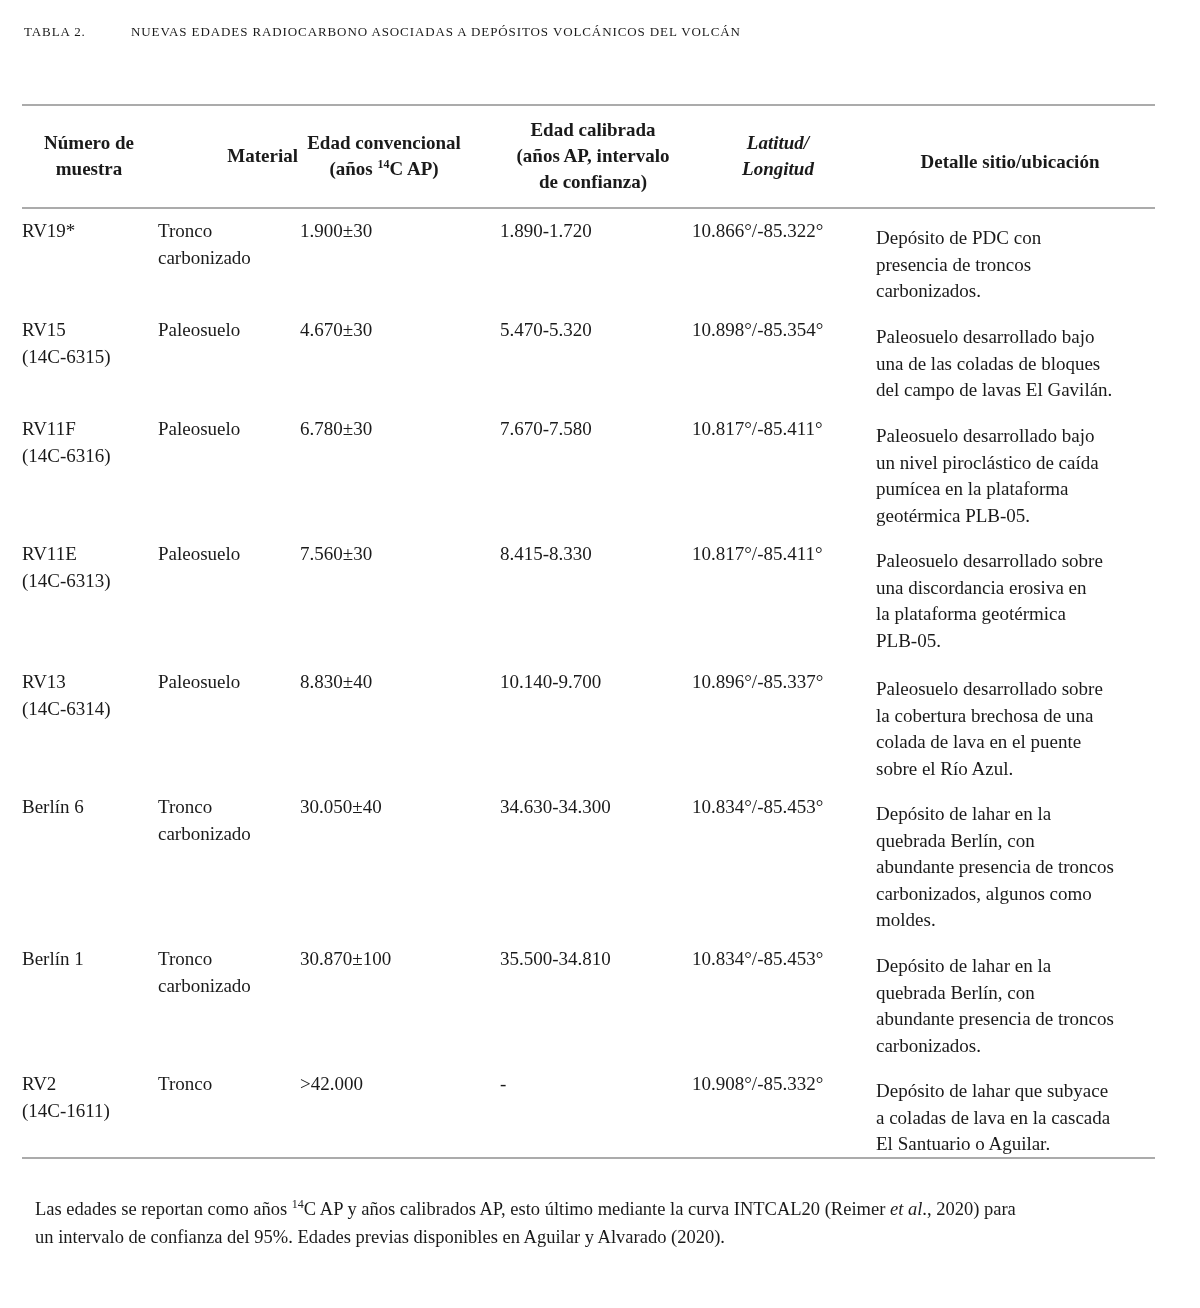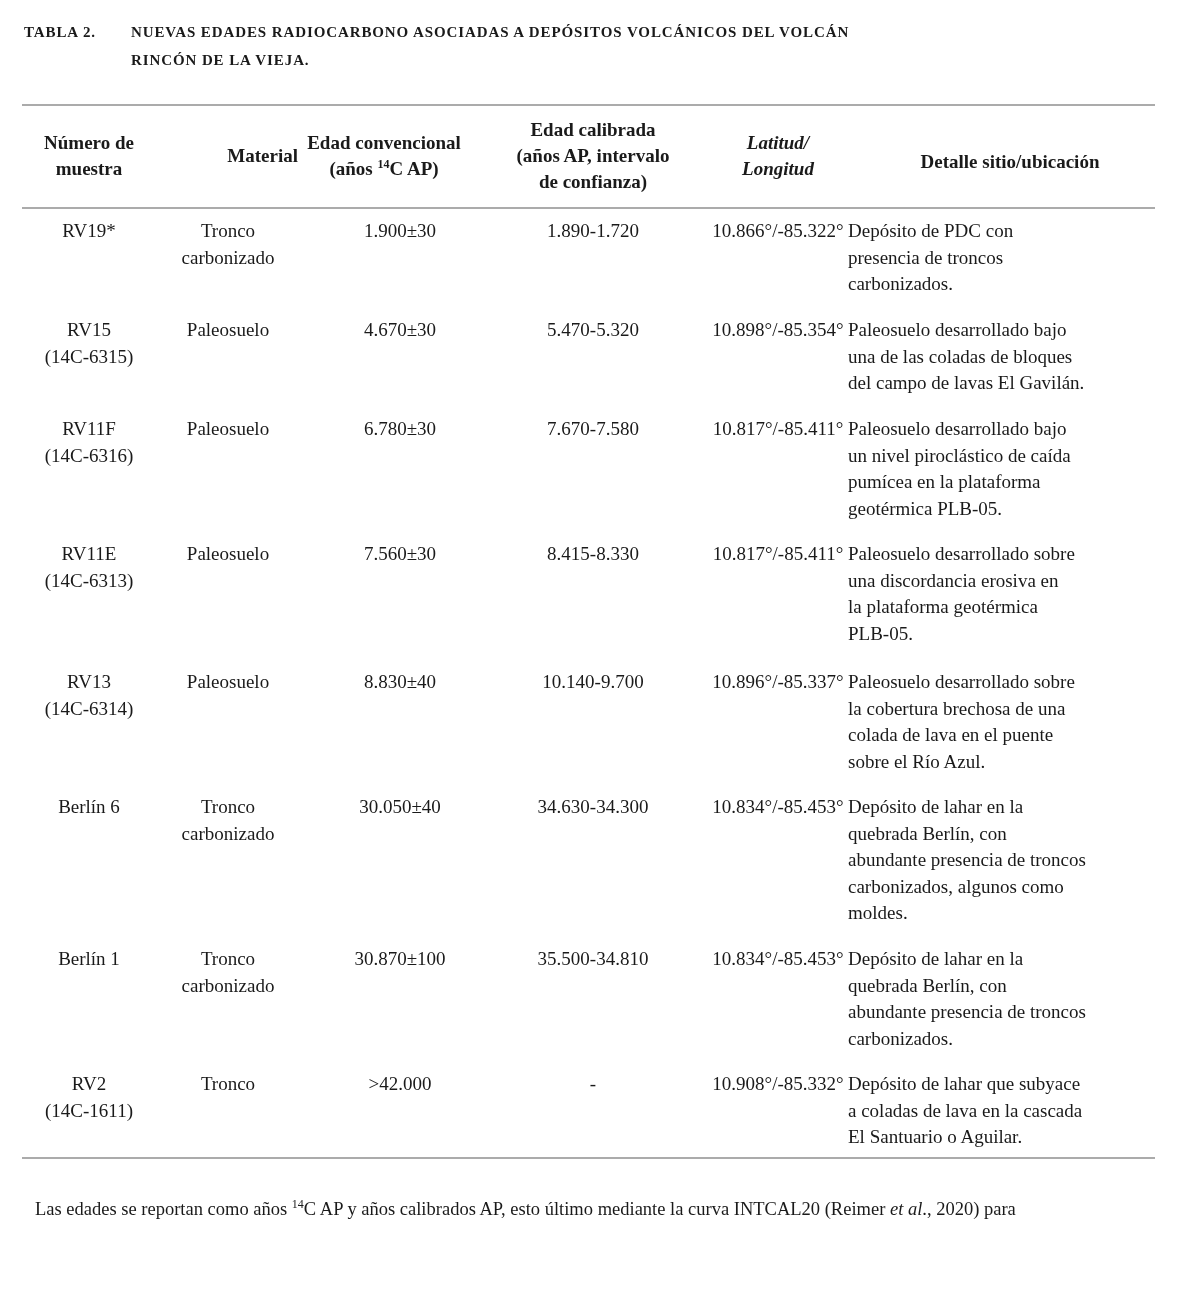--- a/index.html
+++ b/index.html
@@ -3,53 +3,52 @@
   <meta charset="utf-8">
   <style>
     html, body { margin: 0; padding: 0; background: #ffffff; }
     body {
       width: 1200px; height: 1308px; position: relative; overflow: hidden;
       font-family: "Liberation Serif", "DejaVu Serif", serif;
       color: #1a1a1a;
     }
     .title {
       position: absolute; left: 24px; top: 18px; width: 1140px;
-      font-weight: bold; font-size: 15px; letter-spacing: 0.9px; line-height: 28px;
+      font-weight: normal; font-size: 13px; letter-spacing: 0.9px; line-height: 28px;
     }
     .title .lead { display: inline-block; width: 107px; }
     .title .line2 { display: block; padding-left: 107px; }
 
     .rule { position: absolute; left: 22px; width: 1133px; height: 2px; background: #ababab; }
     .rule.top { top: 104px; }
     .rule.mid { top: 207px; }
     .rule.bot { top: 1157px; }
 
     .hdr { position: absolute; top: 106px; height: 100px; font-weight: bold; font-size: 19px; line-height: 26px;
            text-align: center; display: flex; align-items: center; justify-content: center; }
     .hdr sup { font-size: 12px; line-height: 0; vertical-align: 7px; }
 
     .row { position: absolute; left: 0; width: 1200px; font-size: 19px; line-height: 26.5px; }
-    .cell { position: absolute; top: 0; text-align: center; }
+    .cell { position: absolute; top: 0; text-align: left; }
     .c1 { left: 22px; width: 134px; }
     .c2 { left: 158px; width: 140px; }
     .c3 { left: 300px; width: 200px; }
     .c4 { left: 500px; width: 186px; }
     .c5 { left: 692px; width: 172px; }
-    .c6 { left: 848px; width: 275px; text-align: left; }
+    .c6 { left: 876px; width: 275px; text-align: left; margin-top: 7px; }
 
     .notes { position: absolute; left: 34px; top: 1195px; width: 1130px; font-size: 18.5px; line-height: 26.5px; }
     .notes sup { font-size: 12px; line-height: 0; vertical-align: 7px; }
     .notes p { margin: 1px; }
   </style>
 </head>
 <body>
 
 <div class="title">
   <span class="lead">TABLA 2.</span><span>NUEVAS EDADES RADIOCARBONO ASOCIADAS A DEPÓSITOS VOLCÁNICOS DEL VOLCÁN</span>
-  <span class="line2">RINCÓN DE LA VIEJA.</span>
 </div>
 
 <div class="rule top"></div>
 <div class="rule mid"></div>
 <div class="rule bot"></div>
 
 <div>
   <div class="hdr c1" style="left:22px;width:134px;">
     <div><span>Número de</span><br><span>muestra</span></div>
   </div>
@@ -132,13 +131,14 @@
       <div class="cell c2"><span>Tronco</span></div>
       <div class="cell c3">&gt;42.000</div>
       <div class="cell c4">-</div>
       <div class="cell c5">10.908°/-85.332°</div>
       <div class="cell c6"><span>Depósito de lahar que subyace</span><br><span>a coladas de lava en la cascada</span><br><span>El Santuario o Aguilar.</span></div>
     </div>
   </div>
 
 <div class="notes">
   <p><span>Las edades se reportan como años </span><sup>14</sup><span>C AP y años calibrados AP, esto último mediante la curva INTCAL20 (Reimer </span><i>et al</i><span>., 2020) para</span></p>
+  <p><span>un intervalo de confianza del 95%. Edades previas disponibles en Aguilar y Alvarado (2020).</span></p>
 </div>
 
 </body></html>

